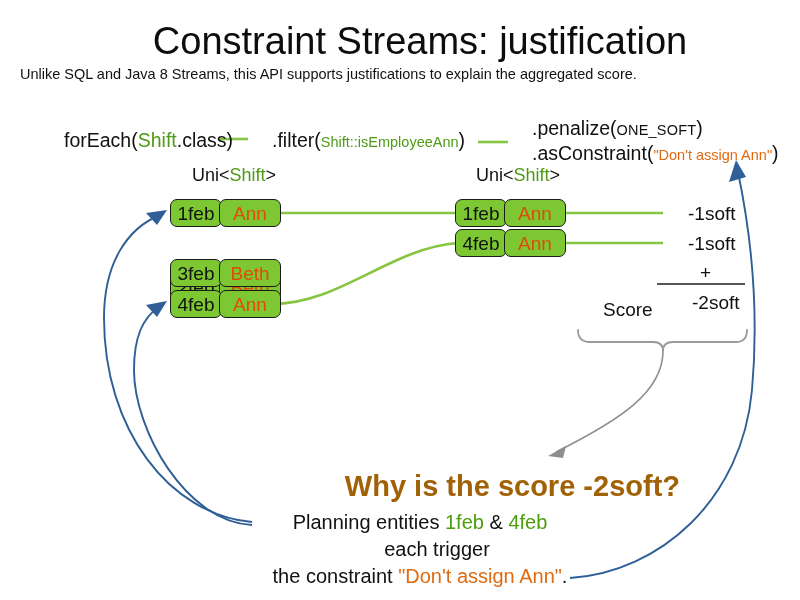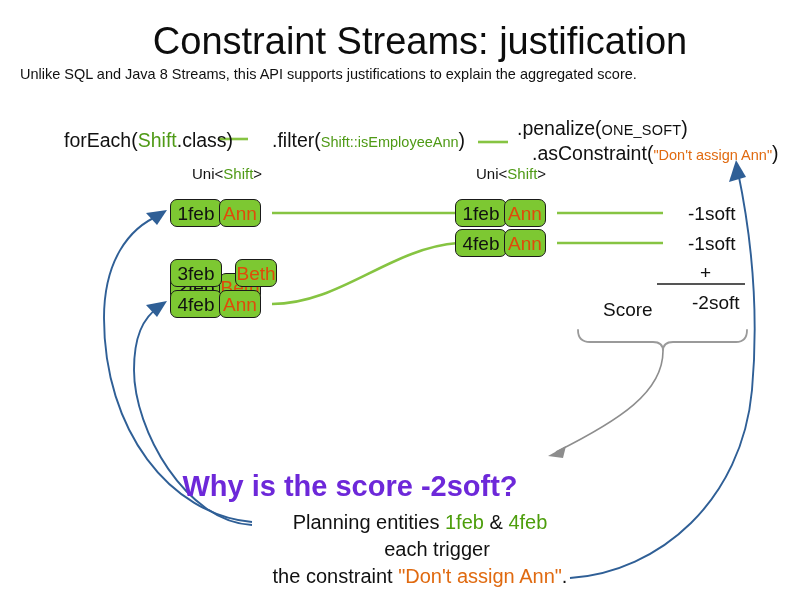--- a/index.html
+++ b/index.html
@@ -52,25 +52,25 @@
   }
   .code .g { color: #4f9a16; }
   .code .o { color: #e06a10; }
   .small {
     font-size: 14.5px;
   }
   .smallcaps { font-size: 14.5px; letter-spacing: .2px; }
 
   #code-foreach { left: 20px; top: 129px; margin-left: 24px; }
   #code-filter  { left: 252px; top: 129px; }
-  #code-penalize { left: 497px; top: 117px; }
+  #code-penalize { left: 512px; top: 117px; }
   #code-asconstraint { left: 512px; top: 142px; }
 
   .uni-label {
-    font-size: 15px;
+    font-size: 18px;
     color: #111111;
     white-space: nowrap;
   }
   .uni-label .g { color: #4f9a16; }
   #uni-left  { left: 172px; top: 165px; }
   #uni-right { left: 456px; top: 165px; }
 
   
   .table { }
   .row {
@@ -84,21 +84,21 @@
     border-radius: 7px;
     box-sizing: border-box;
     height: 28px;
     display: flex;
     align-items: center;
     justify-content: center;
     font-size: 19px;
     line-height: 19px;
   }
   .cell.date { width: 52px; color: #111111; }
-  .cell.name { width: 42px; color: #e04a0a; margin-left: -3px; }
+  .cell.name { width: 62px; color: #e04a0a; margin-left: -3px; }
 
   .soft-label {
     font-size: 19px;
     color: #111111;
     white-space: nowrap;
   }
   #soft-1 { left: 668px; top: 203px; }
   #soft-2 { left: 668px; top: 233px; }
 
   
@@ -114,24 +114,24 @@
   }
   #score-value {
     left: 672px; top: 292px;
     font-size: 19px;
     color: #111111;
   }
 
   
   #why-heading {
     left: 0; top: 470px; width: 660px;
-    text-align: center;
+    text-align: right;
     font-size: 29px;
     font-weight: bold;
-    color: #6d28d9;
+    color: #a16207;
   }
   .explain {
     left: 0; width: 800px;
     text-align: center;
     font-size: 20px;
     color: #111111;
     white-space: nowrap;
   }
   .explain .g { color: #4d9e0c; }
   .explain .o { color: #e06a10; }
@@ -190,21 +190,21 @@
 
   <div class="abs table">
     <div class="row" style="left:170px; top:199px;">
       <div class="cell date">1feb</div>
       <div class="cell name">Ann</div>
     </div>
     <div class="row" style="left:170px; top:229px;margin-top:44px;">
       <div class="cell date">2feb</div>
       <div class="cell name">Beth</div>
     </div>
-    <div class="row" style="left:170px; top:259px;gap:16px;">
+    <div class="row" style="left:170px; top:259px;">
       <div class="cell date">3feb</div>
       <div class="cell name">Beth</div>
     </div>
     <div class="row" style="left:170px; top:290px;">
       <div class="cell date">4feb</div>
       <div class="cell name">Ann</div>
     </div>
   </div>
 
   <div class="abs table">

